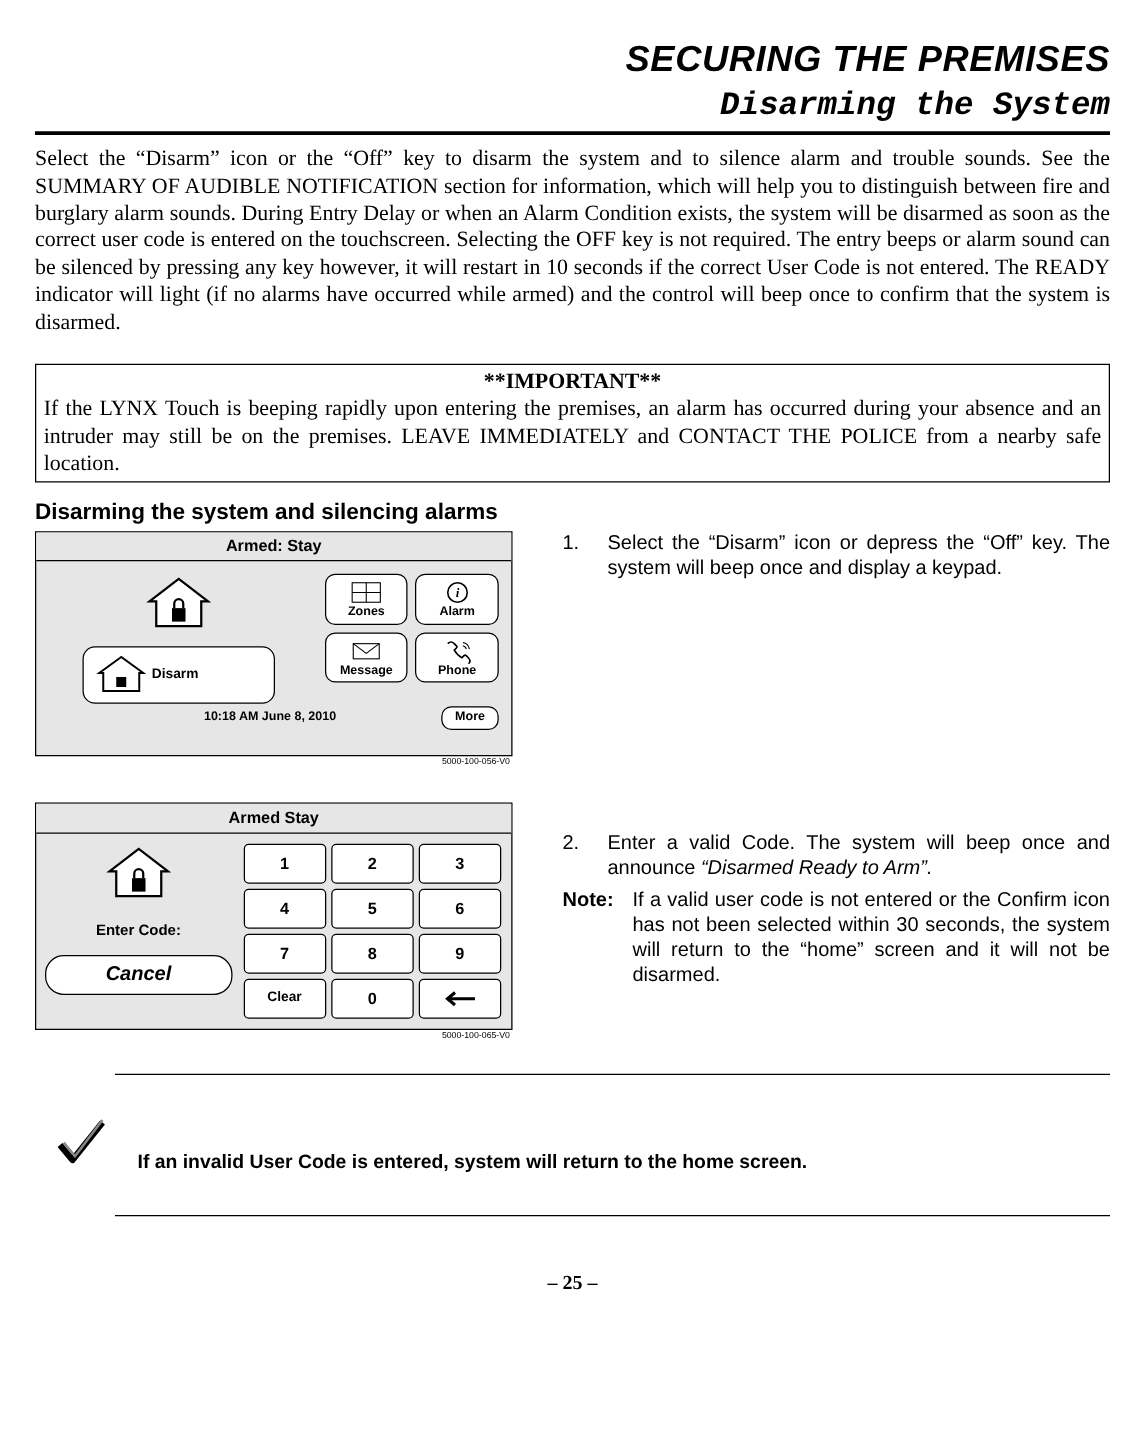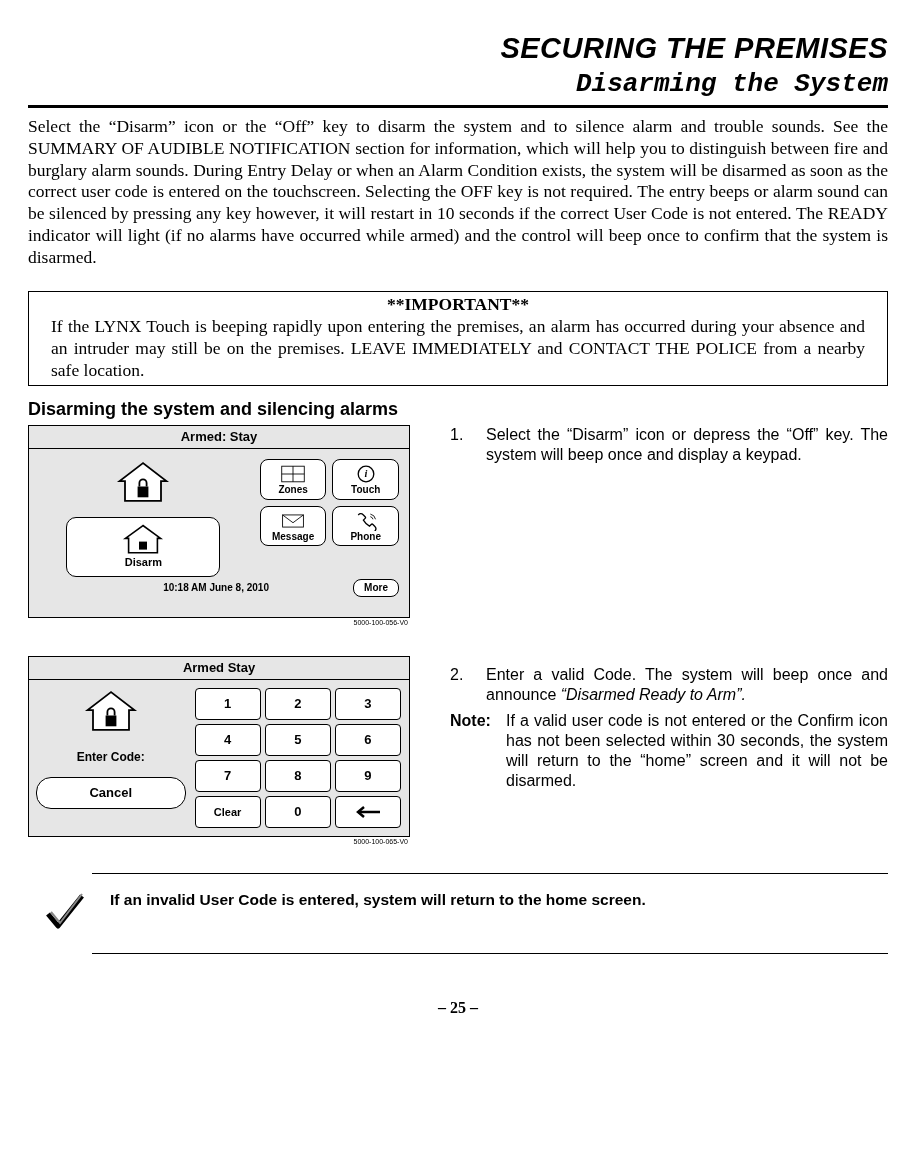--- a/index.html
+++ b/index.html
@@ -31,21 +31,21 @@
     margin-top: 2px;
     margin-bottom: 4px;
   }
   .intro {
     font-size: 17.5px;
     text-align: justify;
     margin: 8px 0 10px;
   }
   .important-box {
     border: 1.5px solid #000;
-    padding: 2px 22px 4px;
+    padding: 2px 6px 4px;
     margin: 22px 0 12px;
     font-size: 17.5px;
     text-align: justify;
   }
   .important-box .imp-title {
     text-align: center;
     font-weight: bold;
     font-size: 17.5px;
   }
   .section-heading {
@@ -132,21 +132,21 @@
     font-weight: bold;
   }
   .soft-btn svg { width:26px; height:20px; }
   .disarm-btn {
     border: 1.5px solid #000;
     border-radius: 10px;
     background: #fff;
     padding: 6px;
     width: 140px;
     display:flex;
-    flex-direction:column;
+    flex-direction:row;
     align-items:center;
     font-size: 11px;
     font-weight: bold;
   }
   .disarm-btn svg { width:48px; height:32px; }
   .house-icon svg { width:54px; height:46px; }
   .panel .footer {
     display:flex;
     justify-content:space-between;
     align-items:center;
@@ -204,32 +204,33 @@
   }
   .cancel-btn {
     border:1.5px solid #000;
     background:#fff;
     border-radius:15px;
     height:30px;
     display:flex;
     align-items:center;
     justify-content:center;
     font-weight:bold;
-    font-size:13px;
+    font-size:16px;
     width:100%;
+    font-style:italic;
   }
 
   .check-note {
     display:flex;
-    align-items:flex-start;
+    align-items:flex-end;
     gap: 24px;
     border-top: 1.5px solid #000;
     border-bottom: 1.5px solid #000;
     margin: 26px 0 0 64px;
-    padding: 16px 0;
+    padding: 32px 0;
     font-family: Arial, Helvetica, sans-serif;
     font-weight: bold;
     font-size: 15.5px;
   }
   .check-note .tick {
     position: relative;
     left: -48px;
     margin-right: -48px;
   }
   .page-num {
@@ -288,21 +289,21 @@
                     <line x1="15" y1="2" x2="15" y2="20" stroke="#000"></line>
                     <line x1="2" y1="11" x2="28" y2="11" stroke="#000"></line>
                   </svg>
                 <span>Zones</span>
               </div>
               <div class="soft-btn">
                 <svg viewBox="0 0 30 22">
                     <circle cx="15" cy="11" r="9" fill="#fff" stroke="#000" stroke-width="1.5"></circle>
                     <text x="15" y="15" text-anchor="middle" font-size="12" font-style="italic" font-family="serif">i</text>
                   </svg>
-                <span>Touch</span>
+                <span>Alarm</span>
               </div>
             </div>
             <div class="row2">
               <div class="soft-btn">
                 <svg viewBox="0 0 30 22">
                     <rect x="3" y="4" width="24" height="14" fill="#fff" stroke="#000"></rect>
                     <polyline points="3,4 15,13 27,4" fill="none" stroke="#000"></polyline>
                   </svg>
                 <span>Message</span>
               </div>

